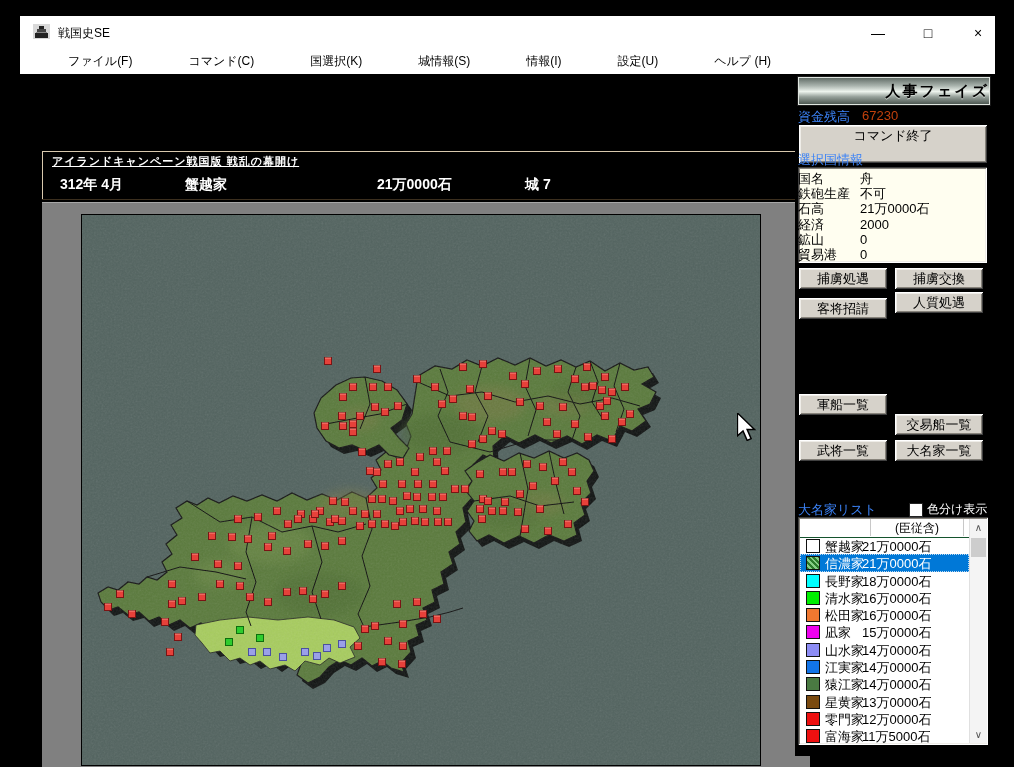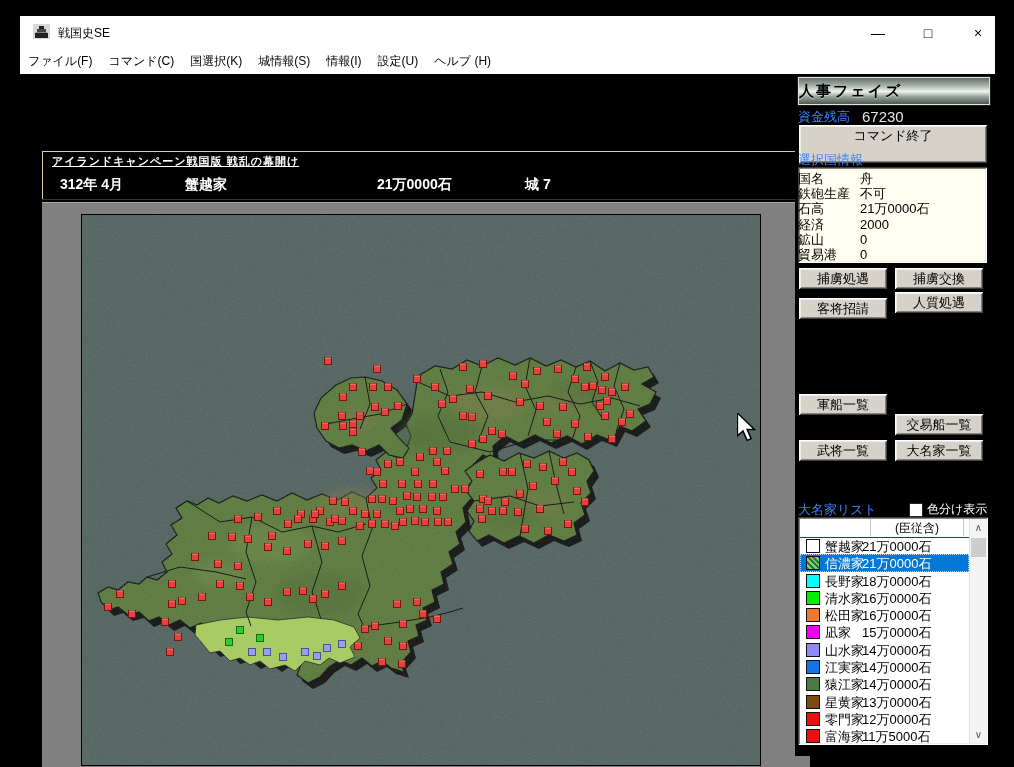--- a/index.html
+++ b/index.html
@@ -6,38 +6,38 @@
   body{width:1014px;height:767px;position:relative;overflow:hidden;
        font-family:"Liberation Sans",sans-serif;-webkit-font-smoothing:none;}
   .abs{position:absolute;}
   
   #titlebar{left:20px;top:16px;width:975px;height:32px;background:#fff;}
   #app-icon{left:13px;top:8px;width:17px;height:15px;}
   #app-title{left:38px;top:9px;font-size:12px;color:#000;text-align:right;}
   .wctl{top:6px;width:40px;height:22px;text-align:center;font-size:14px;color:#000;line-height:22px;}
   #btn-min{left:838px;} #btn-max{left:888px;} #btn-close{left:938px;}
   #menubar{left:20px;top:48px;width:975px;height:26px;background:#fff;border-bottom:1px solid #d8d8d8;}
-  .menu-item{display:inline-block;padding:5px 8px 0 8px;font-size:12px;color:#000;}
+  .menu-item{display:inline-block;padding:5px 8px 0 8px;font-size:12px;color:#000;margin-left:40px;}
   #content{left:20px;top:74px;width:975px;height:682px;background:#000;}
   
   #banner{left:22px;top:77px;width:768px;height:49px;
     background:repeating-linear-gradient(180deg,#a89678 0 2px,#8a male7862 2px 3px,#b5a48c 3px 5px,#907e66 5px 6px);
     box-shadow:inset 0 1px 0 #d9c9ae,inset 0 -1px 0 #3c2f1e,inset 1px 0 0 #d9c9ae,inset -1px 0 0 #3c2f1e;}
   .outline{color:#fff;text-shadow:-1px -1px 0 #000,1px -1px 0 #000,-1px 1px 0 #000,1px 1px 0 #000,2px 2px 1px #000;}
   #banner-title{left:10px;top:3px;font-size:11px;font-weight:bold;letter-spacing:1px;text-decoration:underline;}
   .b2{top:25px;font-size:14px;font-weight:bold;}
   #banner-date{left:18px;} #banner-clan{left:143px;} #banner-koku{left:335px;} #banner-castles{left:483px;}
   
   #map-frame{left:22px;top:128px;width:768px;height:568px;background:#808080;
     box-shadow:inset 0 1px 0 #a8a8a8;}
   #map-area{left:61px;top:140px;width:678px;height:550px;border:1px solid #000;}
   #map-area svg{display:block;}
   
   #rpanel{left:795px;top:74px;width:200px;height:682px;background:#000;}
-  #phase-header{left:798px;top:77px;width:190px;height:26px;text-align:left;
+  #phase-header{left:798px;top:77px;width:190px;height:26px;text-align:right;
     font-size:15px;font-weight:bold;color:#000;line-height:26px;letter-spacing:2px;
     background:linear-gradient(180deg,#636e68 0%,#aab4ae 30%,#edf3ed 52%,#97a19b 72%,#4d5852 100%);
     border:1px solid #dfe5df;box-shadow:0 0 0 1px #1a1a1a;text-shadow:0 1px 0 #cfd5cf;}
   .wlabel{color:#3b82f6;font-size:13px;}
   #funds-label{left:798px;top:108px;} #funds-value{left:862px;top:108px;color:#fff;font-size:13px;}
   .btn{background:#d6d2ca;color:#000;font-size:13px;text-align:center;
     box-shadow:inset 1px 1px 0 #fff,inset -1px -1px 0 #404040,inset 2px 2px 0 #efede8,inset -2px -2px 0 #87837b;
     line-height:21px;}
   #cmd-end{left:799px;top:125px;width:188px;height:22px;line-height:22px;}
   #country-title{left:798px;top:151px;}
@@ -891,21 +891,21 @@
           </g>
         </svg>
       </div>
   </div>
 
 </div>
 
 <div id="rpanel" class="abs">
   <div id="phase-header" class="abs" style="left:3px;top:3px;">人事フェイズ</div>
   <span id="funds-label" class="abs wlabel" style="left:3px;top:34px;">資金残高</span>
-  <span id="funds-value" class="abs" style="left:67px;top:34px;color:#e5e5e5;font-size:15px;">67230</span>
+  <span id="funds-value" class="abs" style="left:67px;top:34px;color:#c2410c;font-size:13px;">67230</span>
   <div id="cmd-end" class="abs btn" style="left:4px;top:51px;width:188px;height:38px;">コマンド終了</div>
   <span id="country-title" class="abs wlabel" style="left:3px;top:77px;">選択国情報</span>
   <div id="info-panel" class="abs" style="left:3px;top:93px;">
       <div id="info-rows">
         <div class="info-row"><span class="lab">国名</span><span>舟</span></div>
         <div class="info-row"><span class="lab">鉄砲生産</span><span>不可</span></div>
         <div class="info-row"><span class="lab">石高</span><span>21万0000石</span></div>
         <div class="info-row"><span class="lab">経済</span><span>2000</span></div>
         <div class="info-row"><span class="lab">鉱山</span><span>0</span></div>
         <div class="info-row"><span class="lab">貿易港</span><span>0</span></div>

